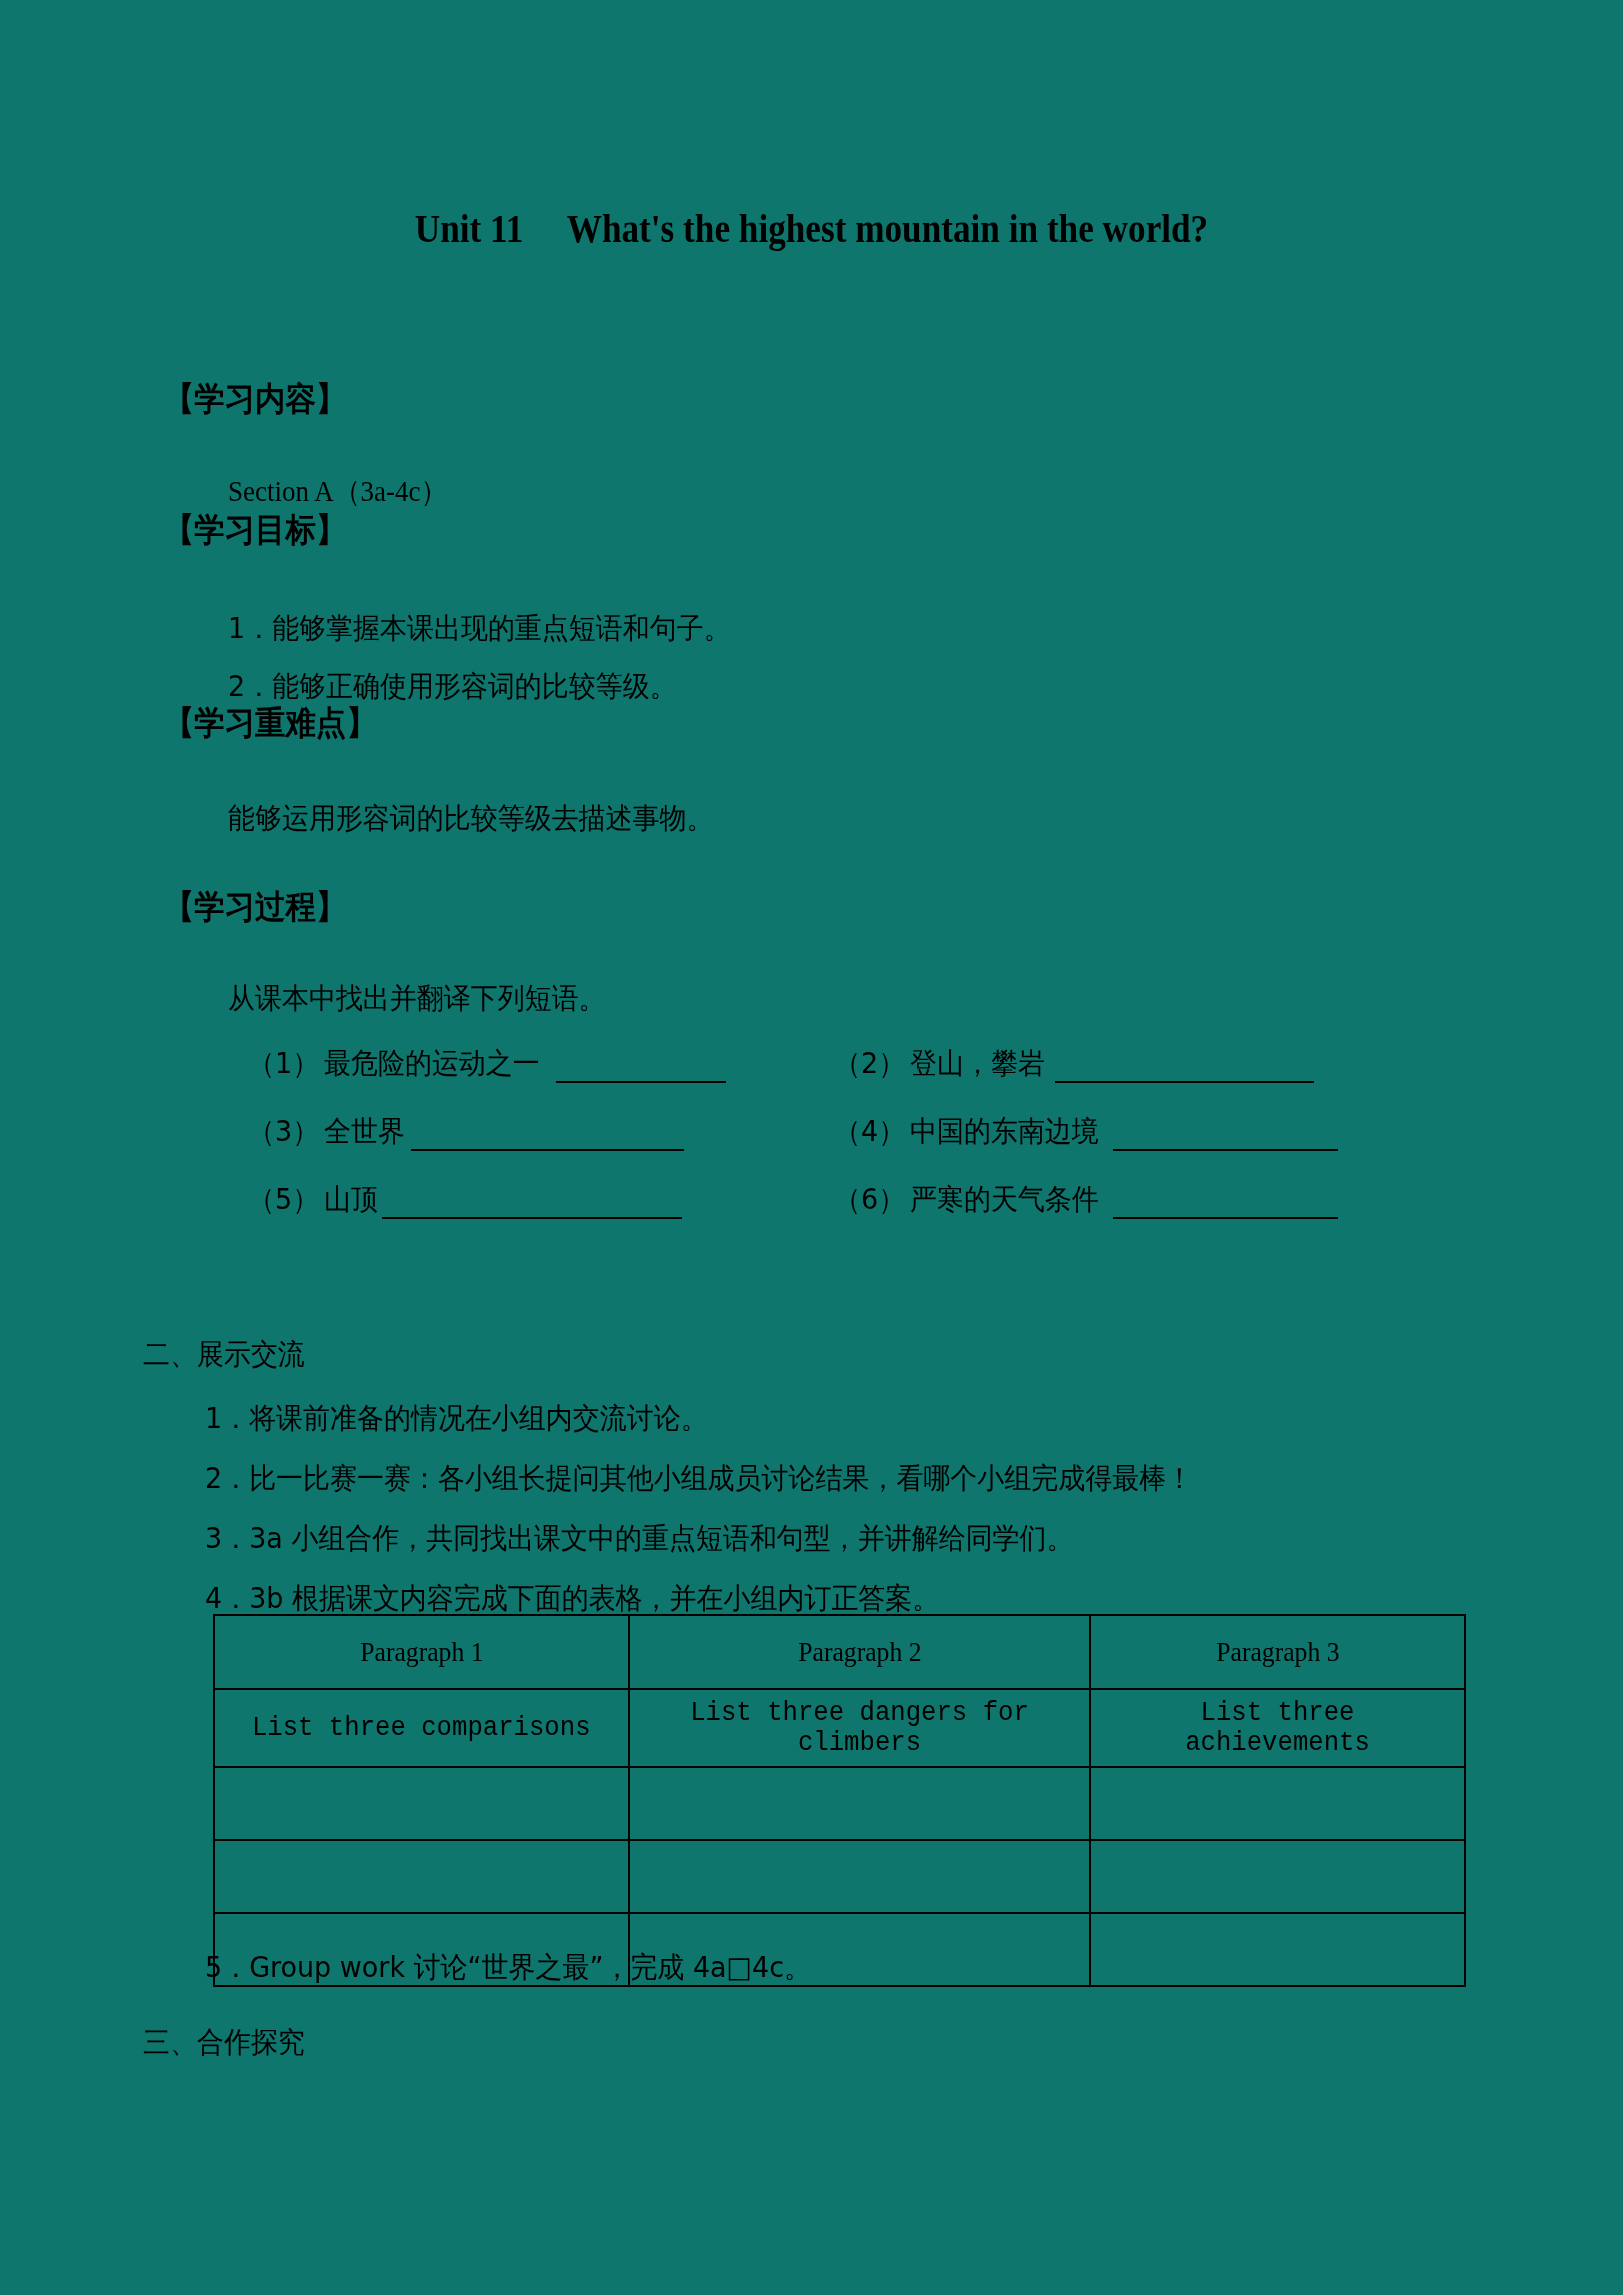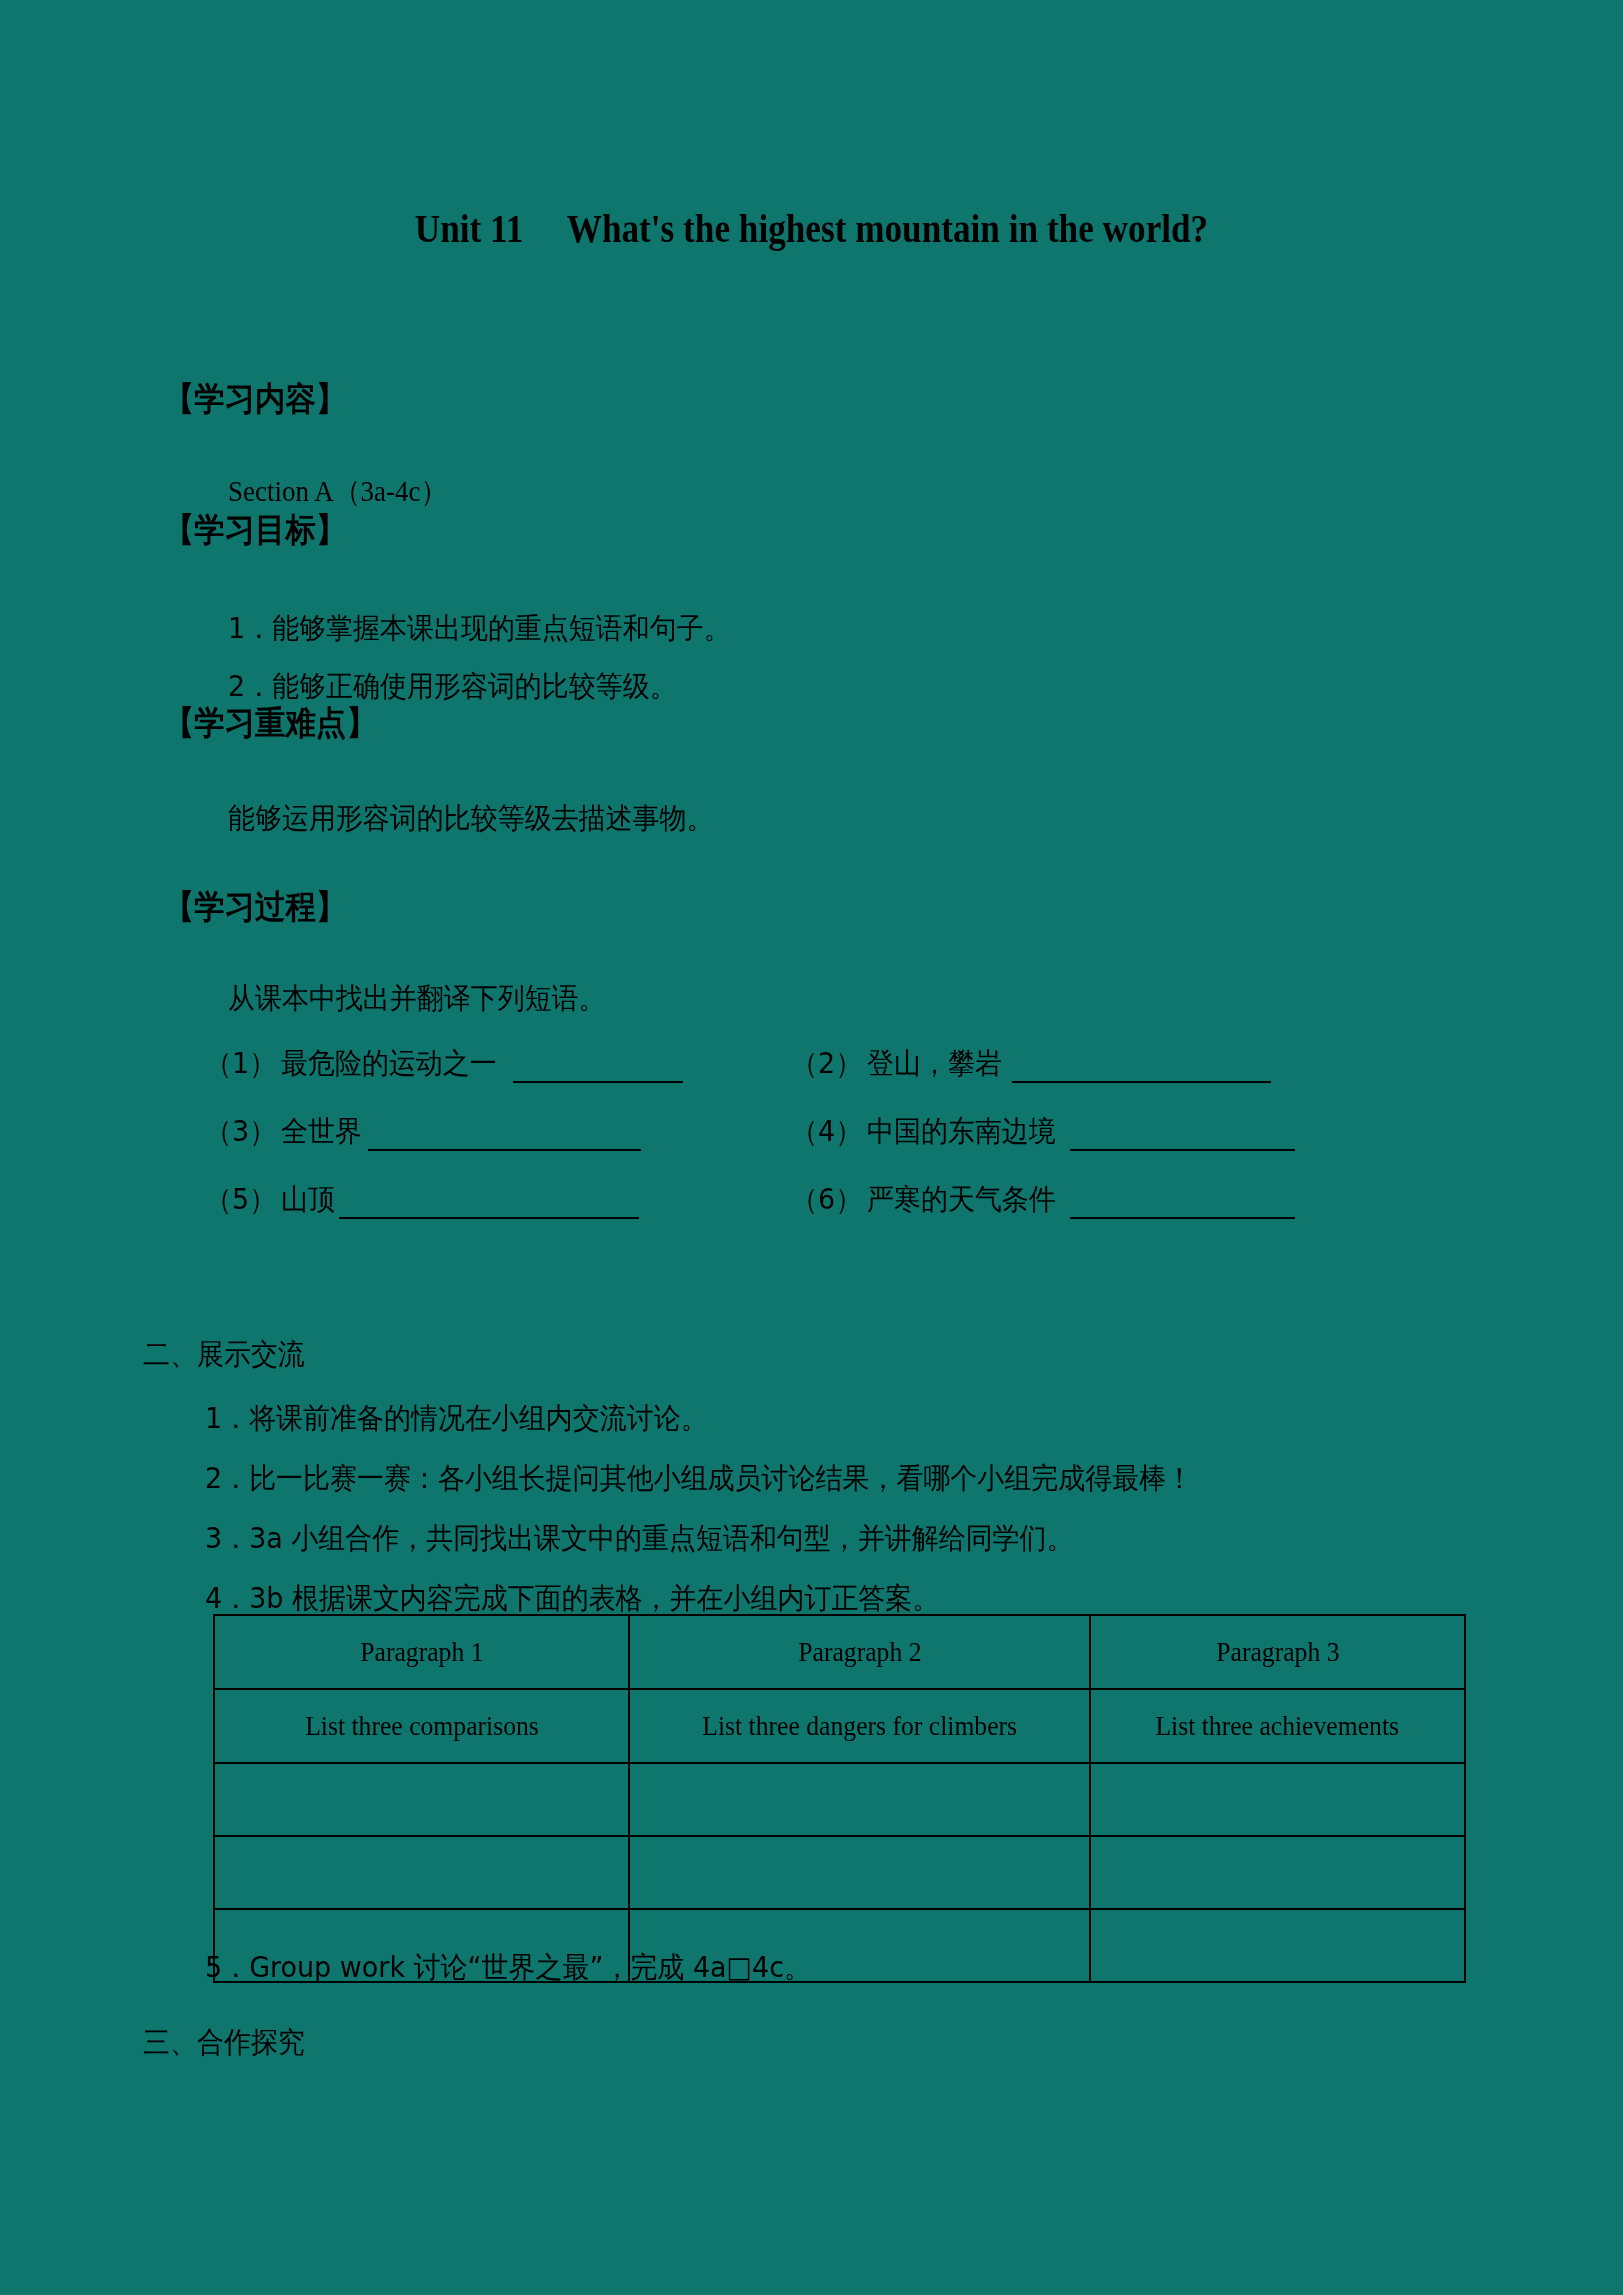--- a/index.html
+++ b/index.html
@@ -88,21 +88,21 @@
     height: 41px;
     font-size: 29px;
     line-height: 41px;
     white-space: nowrap;
   }
   .blank-col {
     display: inline-block;
     vertical-align: baseline;
     white-space: nowrap;
   }
-  .blank-col.left  { width: 586px; }
+  .blank-col.left  { width: 586px; margin-left: 43px; }
   .blank-col.right { width: 614px; }
   .bl-label {
     font-family: "DejaVu Sans", "Liberation Sans", sans-serif;
     font-size: 29px;
     display: inline-block;
     transform: scaleX(0.93);
     transform-origin: left center;
   }
   .bl-line {
     display: inline-block;
@@ -128,21 +128,21 @@
     font-family: "Liberation Serif", "DejaVu Serif", serif;
     font-size: 27px;
     padding: 8px;
     transform-origin: center center;
   }
   .tbl td span {
     display: inline-block;
     transform: scaleX(0.95);
   }
   .tbl .r-head td { height: 56px; }
-  .tbl .r-sub  td { height: 56px; }
+  .tbl .r-sub  td { height: 56px; font-family: Liberation Mono, monospace; }
   .tbl .r-blank td { height: 55px; }
 
   
   .footer {
     position: absolute;
     left: 0;
     top: 2104px;
     width: 1623px;
     text-align: center;
     font-family: "Liberation Serif", "DejaVu Serif", serif;

